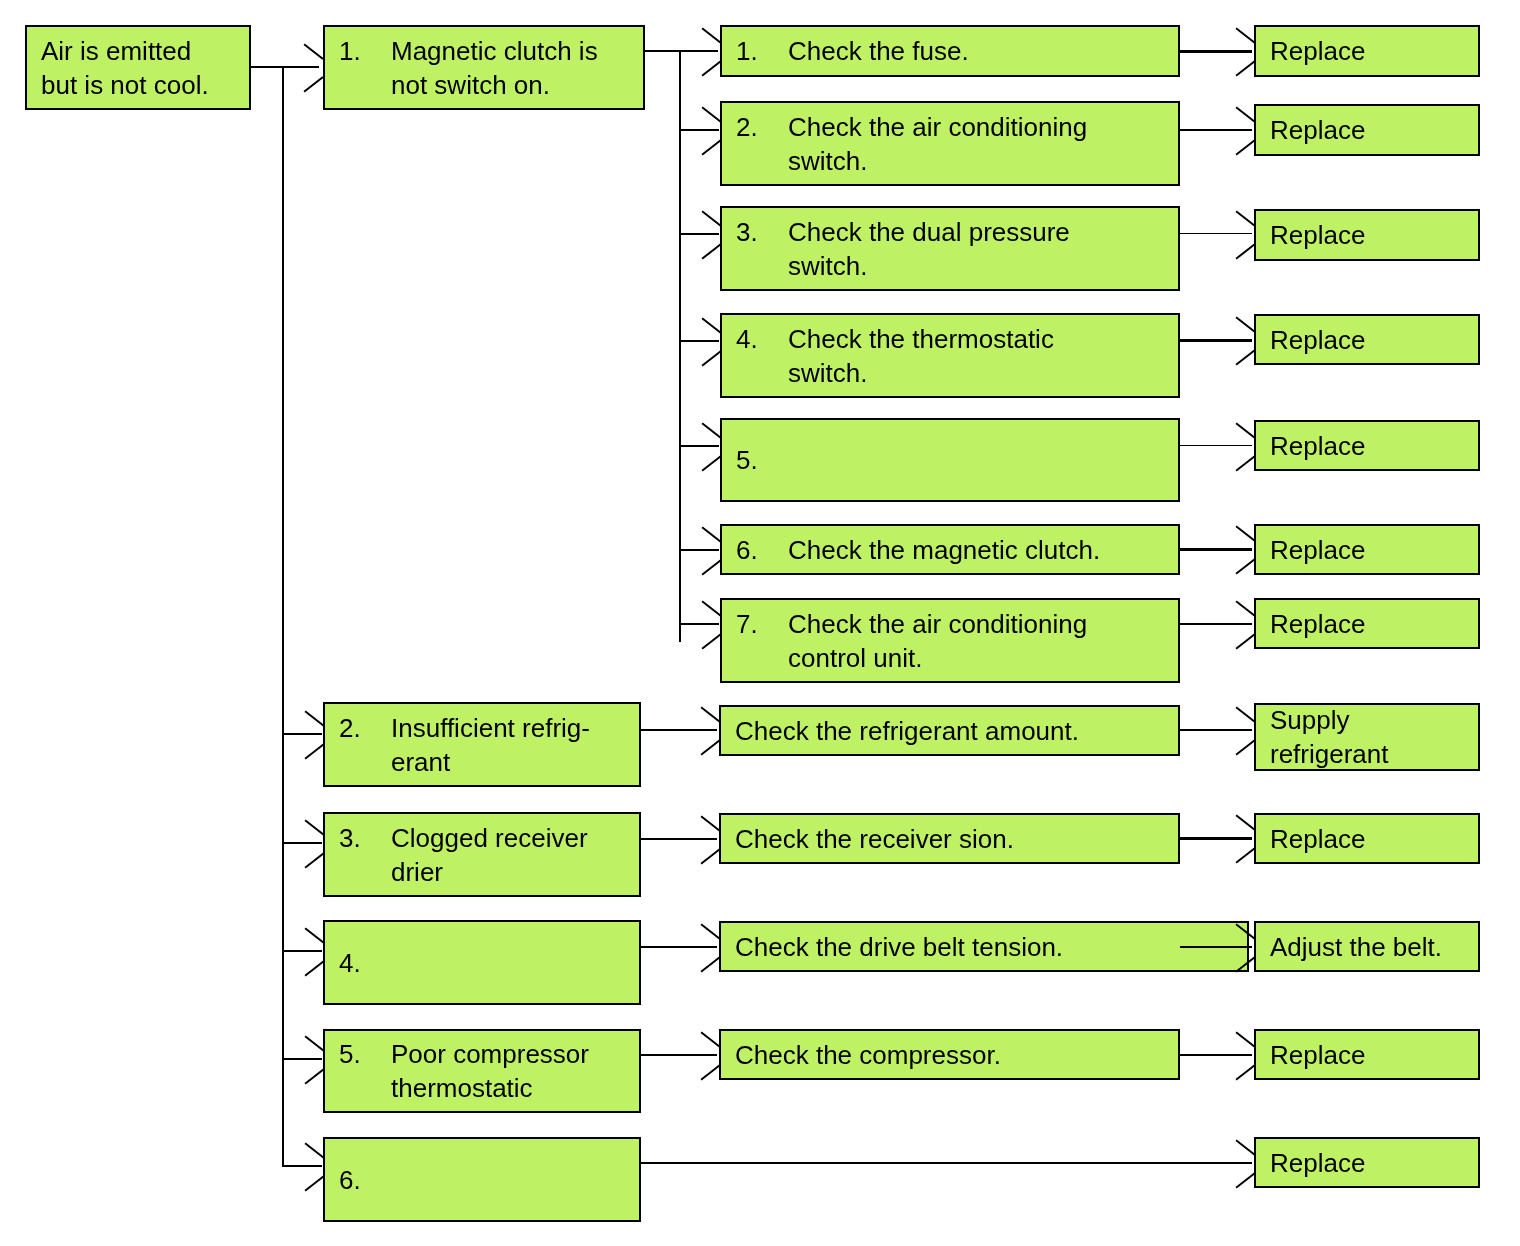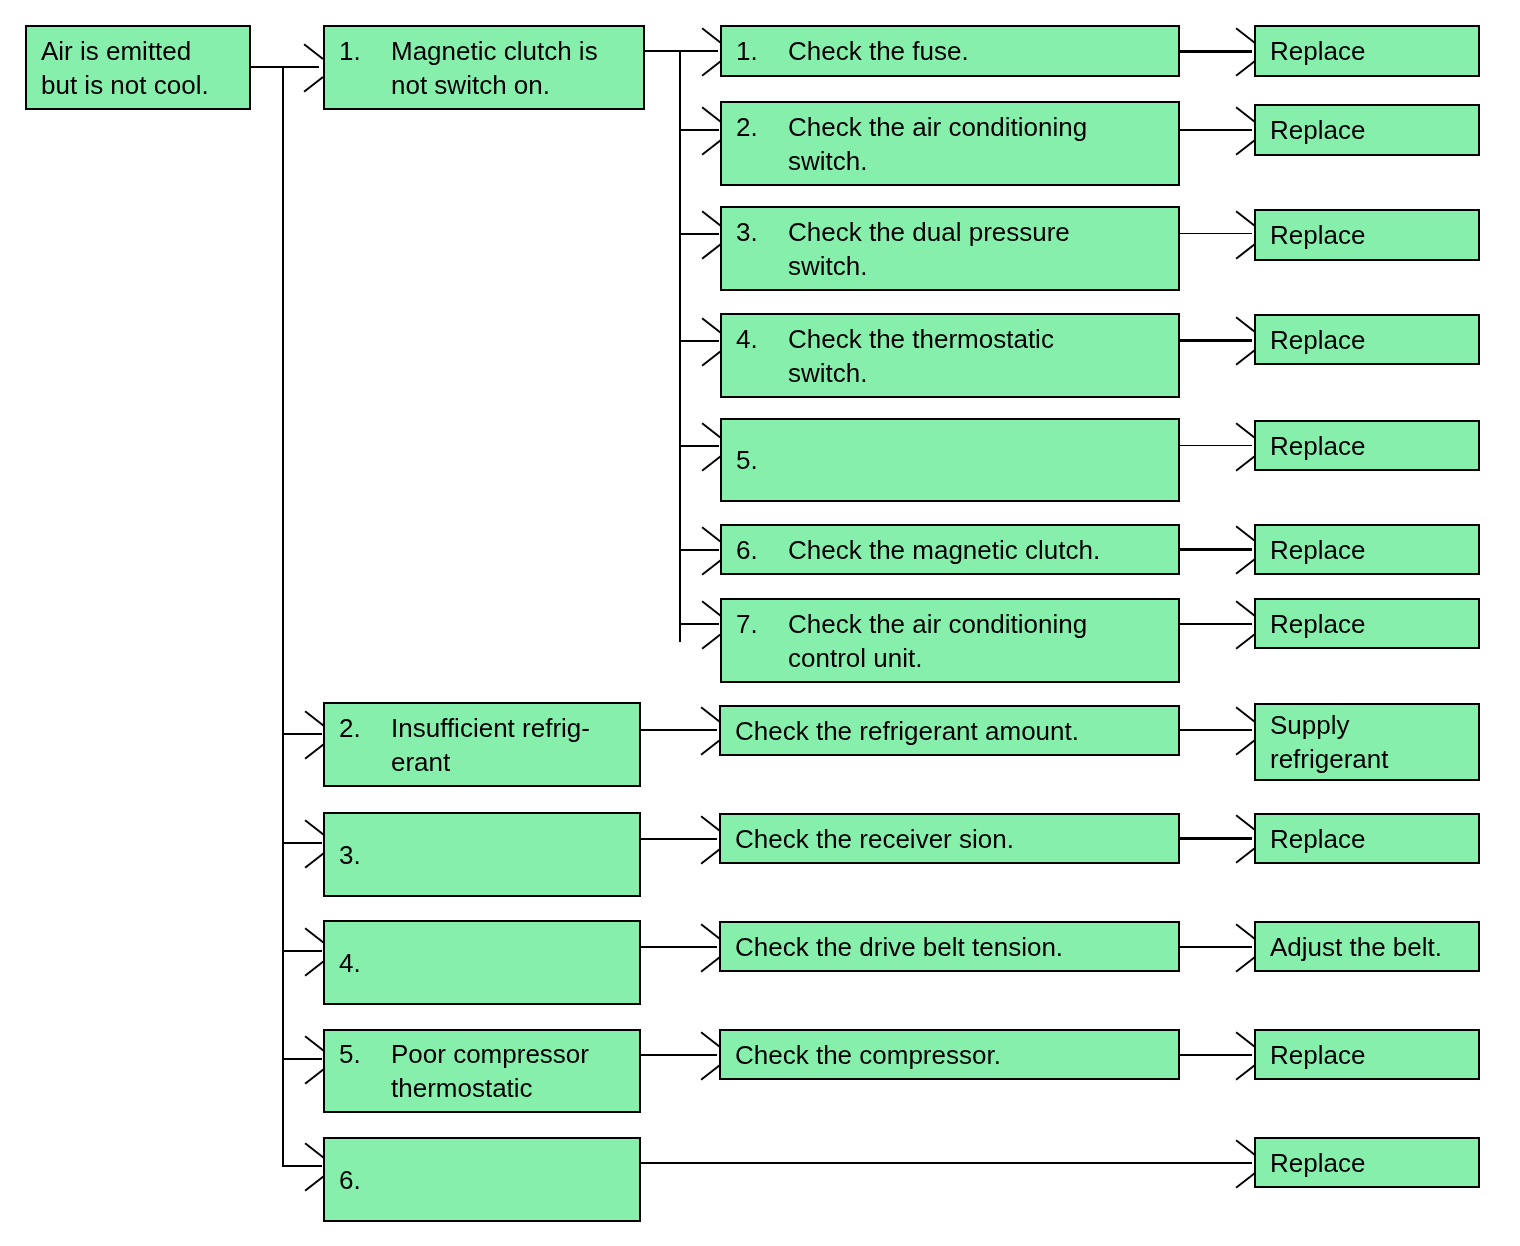--- a/index.html
+++ b/index.html
@@ -15,21 +15,21 @@
     position: relative;
     width: 1520px;
     height: 1246px;
     background: #ffffff;
     overflow: hidden;
   }
   .box {
     position: absolute;
     box-sizing: border-box;
     border: 2px solid #000000;
-    background: #86efac;
+    background: #bef264;
     display: flex;
     align-items: center;
   }
   .box .inner {
     display: flex;
     flex-direction: row;
     align-items: flex-start;
     padding: 0 0 0 14px;
     width: 100%;
   }
@@ -236,32 +236,34 @@
   </div>
   <div class="hline" style="left:641px; top:729px; width:76px;"></div>
   <div class="arrow" style="left:718px; top:730px;"></div>
   <div class="box" style="left:719px; top:705px; width:461px; height:51px;">
     <div class="inner">
       <span class="txt">Check the refrigerant amount.</span>
     </div>
   </div>
   <div class="hline" style="left:1180px; top:729px; width:72px;"></div>
   <div class="arrow" style="left:1253px; top:730px;"></div>
-  <div class="box" style="left:1254px; top:703px; width:226px; height:78px;">
+  <div class="box" style="left:1254px; top:703px; width:226px; height:68px;">
     <div class="inner">
       <span class="txt">Supply
 refrigerant</span>
     </div>
   </div>
 
   <div class="hline" style="left:282px; top:842px; width:40px;"></div>
   <div class="arrow" style="left:322px; top:843px;"></div>
   <div class="box" style="left:323px; top:812px; width:318px; height:85px;">
     <div class="inner">
       <span class="num">3.</span>
+      <span class="txt">Clogged receiver
+drier</span>
     </div>
   </div>
   <div class="hline" style="left:641px; top:838px; width:76px;"></div>
   <div class="arrow" style="left:718px; top:839px;"></div>
   <div class="box" style="left:719px; top:813px; width:461px; height:51px;">
     <div class="inner">
       <span class="txt">Check the receiver sion.</span>
     </div>
   </div>
   <div class="hline" style="left:1180px; top:837px; width:72px; height:3px;"></div>
@@ -274,21 +276,21 @@
 
   <div class="hline" style="left:282px; top:950px; width:40px;"></div>
   <div class="arrow" style="left:322px; top:951px;"></div>
   <div class="box" style="left:323px; top:920px; width:318px; height:85px;">
     <div class="inner">
       <span class="num">4.</span>
     </div>
   </div>
   <div class="hline" style="left:641px; top:946px; width:76px;"></div>
   <div class="arrow" style="left:718px; top:947px;"></div>
-  <div class="box" style="left:719px; top:921px; width:461px; height:51px;">
+  <div class="box" style="left:719px; top:921px; width:530px; height:51px;">
     <div class="inner">
       <span class="txt">Check the drive belt tension.</span>
     </div>
   </div>
   <div class="hline" style="left:1180px; top:946px; width:72px;"></div>
   <div class="arrow" style="left:1253px; top:947px;"></div>
   <div class="box" style="left:1254px; top:921px; width:226px; height:51px;">
     <div class="inner">
       <span class="txt">Adjust the belt.</span>
     </div>

